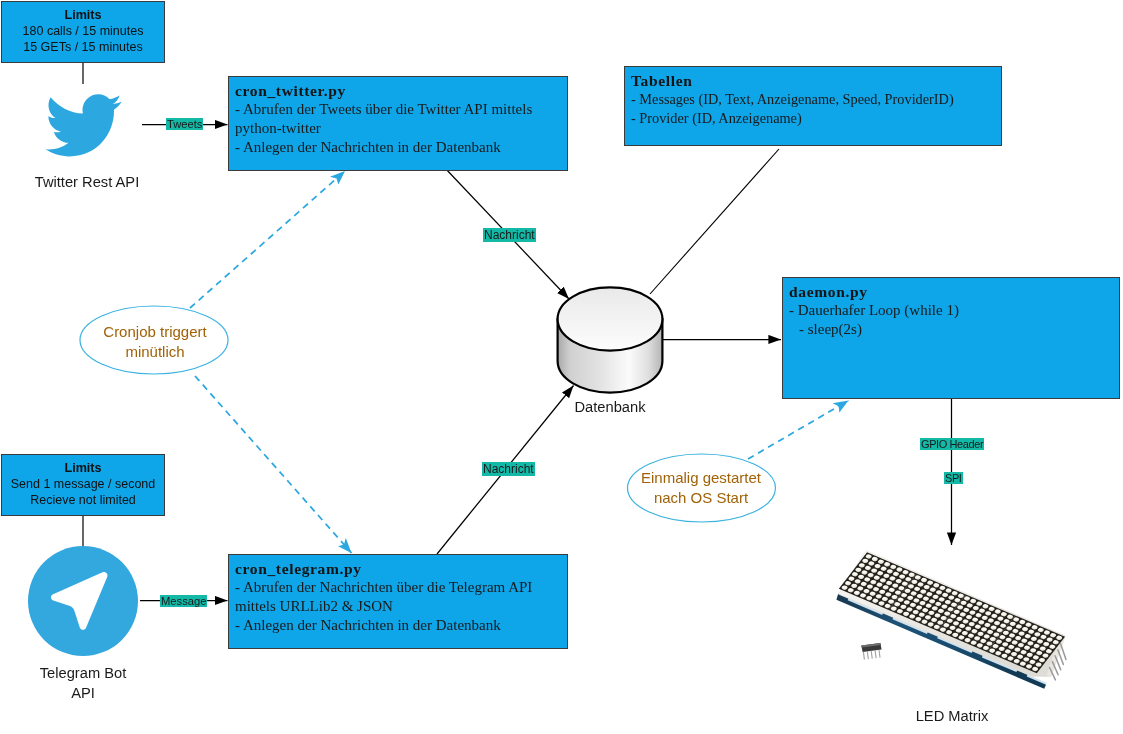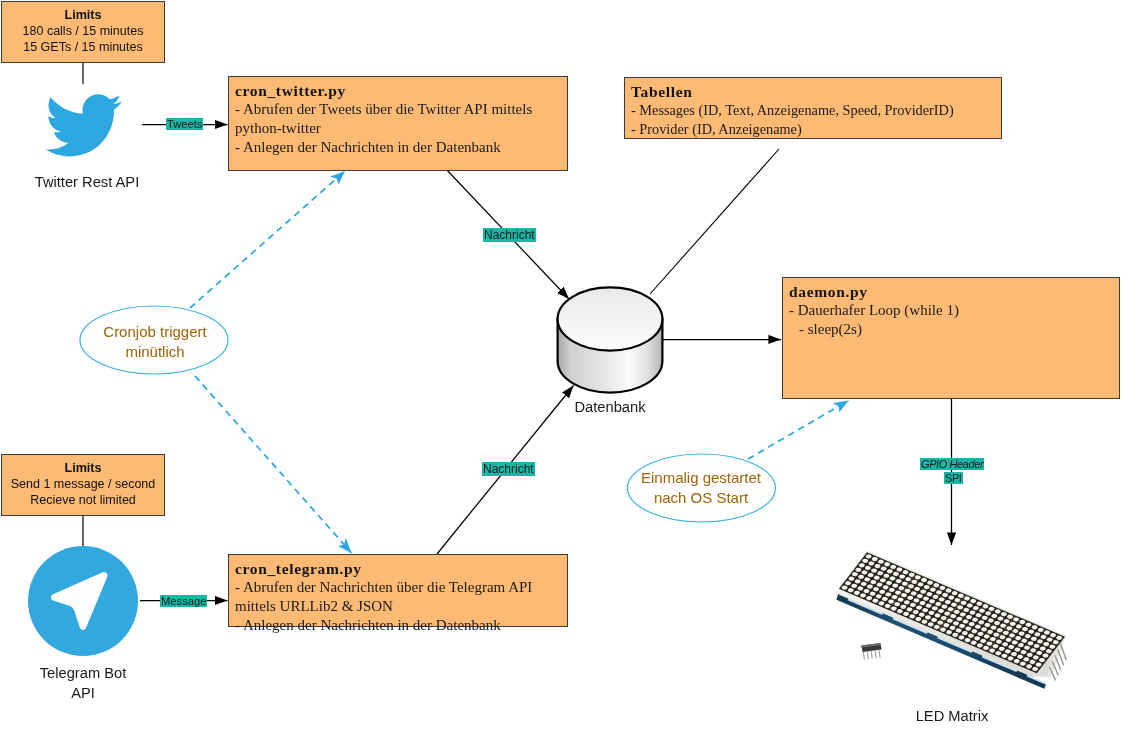--- a/index.html
+++ b/index.html
@@ -1,18 +1,18 @@
 <!DOCTYPE html>
 <html><head>
 <meta charset="utf-8">
 <style>
   html,body{margin:0;padding:0;}
   body{width:1123px;height:734px;background:#ffffff;font-family:"Liberation Sans",sans-serif;overflow:hidden;position:relative;}
   #stage{position:absolute;left:0;top:0;width:1123px;height:734px;}
-  .box{position:absolute;border:1.4px solid #3b3b3b;background:#fdba74;box-sizing:border-box;}
+  .box{position:absolute;border:1.4px solid #3b3b3b;background:#0ea5e9;box-sizing:border-box;}
   .boxtitle{font-weight:bold;font-size:15.5px;letter-spacing:0.65px;color:#141414;}
   .boxline{font-size:15px;color:#1a1a1a;}
   svg.layer{position:absolute;left:0;top:0;width:1123px;height:734px;overflow:visible;pointer-events:none;}
   .lbl{position:absolute;font-size:12px;color:#1a1a1a;white-space:nowrap;}
   .note-box{text-align:center;padding-top:5px;}
   .note-head{font-weight:bold;font-size:12.6px;color:#111;line-height:16px;}
   .note-line{font-size:12.5px;color:#111;line-height:16px;}
   .proc-box{padding:4px 6px 0 6px;font-family:Liberation Serif, serif;}
   .proc-box .boxtitle{line-height:19px;}
   .proc-box .boxline{line-height:19px;white-space:nowrap;}
@@ -405,21 +405,21 @@
 
   <svg class="logo" style="left:28px;top:546px;width:110px;height:110px;" viewBox="0 0 240 240">
     <circle cx="120" cy="120" r="120" fill="#33a8df"></circle>
     <path fill="#ffffff" d="M54.8 105.4c-6.4 2.6-6.1 11.2 0.5 13.4l36.2 12.2c4.4 1.5 7.9 5 9.3 9.4l12.2 37.2c2.2 6.6 10.9 7 13.6 0.6l46.2-110.6c2.7-6.4-3.7-12.8-10.1-10.1z"></path>
   </svg>
 
   <div class="lbl edgelbl" style="left:166px;top:118px;font-size:11.2px;">Tweets</div>
   <div class="lbl edgelbl" style="left:160px;top:595px;font-size:11.2px;">Message</div>
   <div class="lbl edgelbl" style="left:483px;top:228px;">Nachricht</div>
   <div class="lbl edgelbl" style="left:482px;top:462px;">Nachricht</div>
-  <div class="lbl edgelbl gpiolbl" style="left:920px;top:458px;font-style:italic;">GPIO Header</div>
+  <div class="lbl edgelbl gpiolbl" style="left:920px;top:438px;">GPIO Header</div>
   <div class="lbl edgelbl gpiolbl" style="left:944px;top:472px;">SPI</div>
 
   <div class="ell-text" style="left:81px;top:322px;width:148px;">
     <div>Cronjob triggert</div>
     <div>minütlich</div>
   </div>
   <div class="ell-text" style="left:627px;top:468px;width:148px;">
     <div>Einmalig gestartet</div>
     <div>nach OS Start</div>
   </div>
@@ -442,28 +442,28 @@
     <div class="note-line">Recieve not limited</div>
   </div>
 
   <div class="box proc-box" style="left:228px;top:76px;width:340px;height:95px;">
     <div class="boxtitle">cron_twitter.py</div>
     <div class="boxline">- Abrufen der Tweets über die Twitter API mittels</div>
     <div class="boxline">python-twitter</div>
     <div class="boxline">- Anlegen der Nachrichten in der Datenbank</div>
   </div>
 
-  <div class="box proc-box" style="left:228px;top:554px;width:340px;height:73px;">
+  <div class="box proc-box" style="left:228px;top:554px;width:340px;height:95px;">
     <div class="boxtitle">cron_telegram.py</div>
     <div class="boxline">- Abrufen der Nachrichten über die Telegram API</div>
     <div class="boxline">mittels URLLib2 &amp; JSON</div>
     <div class="boxline">- Anlegen der Nachrichten in der Datenbank</div>
   </div>
 
-  <div class="box proc-box" id="tabellen-box" style="left:624px;top:77px;width:378px;height:62px;">
+  <div class="box proc-box" id="tabellen-box" style="left:624px;top:66px;width:378px;height:80px;">
     <div class="boxtitle">Tabellen</div>
     <div class="boxline">- Messages (ID, Text, Anzeigename, Speed, ProviderID)</div>
     <div class="boxline">- Provider (ID, Anzeigename)</div>
   </div>
 
   <div class="box proc-box" style="left:782px;top:277px;width:338px;height:122px;">
     <div class="boxtitle">daemon.py</div>
     <div class="boxline">- Dauerhafer Loop (while 1)</div>
     <div class="boxline indent">- sleep(2s)</div>
   </div>

